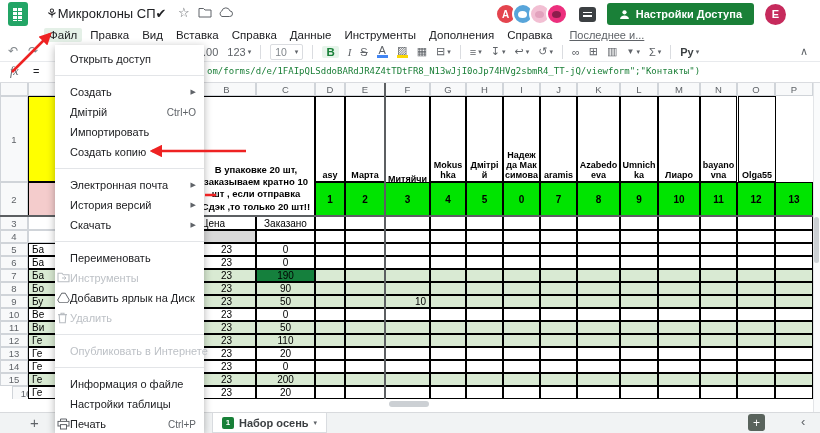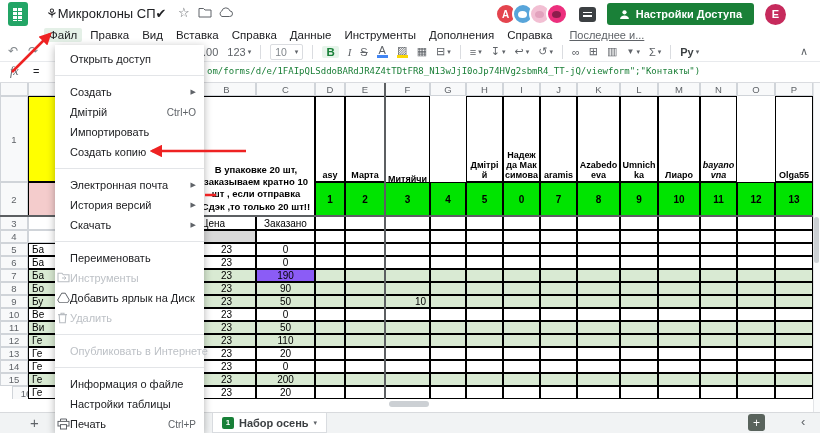--- a/index.html
+++ b/index.html
@@ -144,37 +144,38 @@
       <div class="cell " style="left: 28px; top: 182px; width: 169px; height: 34px; background: rgb(244, 204, 204);"></div>
       <div class="cell soft" style="left: 28px; top: 216px; width: 169px; height: 14px;"></div>
       <div class="cell soft" style="left: 28px; top: 230px; width: 169px; height: 13px;"></div>
       <div class="cell note" style="left: 197px; top: 96px; width: 118px; height: 120px;">В упаковке 20 шт, заказываем кратно 10 шт , если отправка Сдэк ,то только 20 шт!!</div>
       <div class="cell part" style="left: 315px; top: 96px; width: 30px; height: 86px;">asy</div>
       <div class="cell num" style="left: 315px; top: 182px; width: 30px; height: 34px; background: rgb(0, 228, 0);">1</div>
       <div class="cell part" style="left: 345px; top: 96px; width: 40px; height: 86px;">Марта</div>
       <div class="cell num" style="left: 345px; top: 182px; width: 40px; height: 34px; background: rgb(0, 228, 0);">2</div>
       <div class="cell part" style="left: 385px; top: 96px; width: 45px; height: 100px;">Митяйчик</div>
       <div class="cell num" style="left: 385px; top: 182px; width: 45px; height: 34px; background: rgb(0, 228, 0);">3</div>
+      <div class="cell part" style="left: 430px; top: 96px; width: 36px; height: 86px;">Mokushka</div>
       <div class="cell num" style="left: 430px; top: 182px; width: 36px; height: 34px; background: rgb(0, 228, 0);">4</div>
       <div class="cell part" style="left: 466px; top: 96px; width: 37px; height: 86px;">Дмітрій</div>
       <div class="cell num" style="left: 466px; top: 182px; width: 37px; height: 34px; background: rgb(0, 228, 0);">5</div>
       <div class="cell part" style="left: 503px; top: 96px; width: 37px; height: 86px;">Надежда Максимова</div>
       <div class="cell num" style="left: 503px; top: 182px; width: 37px; height: 34px; background: rgb(0, 228, 0);">0</div>
       <div class="cell part" style="left: 540px; top: 96px; width: 37px; height: 86px;">aramis</div>
       <div class="cell num" style="left: 540px; top: 182px; width: 37px; height: 34px; background: rgb(0, 228, 0);">7</div>
       <div class="cell part" style="left: 577px; top: 96px; width: 43px; height: 86px;">Azabedoeva</div>
       <div class="cell num" style="left: 577px; top: 182px; width: 43px; height: 34px; background: rgb(0, 228, 0);">8</div>
       <div class="cell part" style="left: 620px; top: 96px; width: 38px; height: 86px;">Umnichka</div>
       <div class="cell num" style="left: 620px; top: 182px; width: 38px; height: 34px; background: rgb(0, 228, 0);">9</div>
       <div class="cell part" style="left: 658px; top: 96px; width: 42px; height: 86px;">Лиаро</div>
       <div class="cell num" style="left: 658px; top: 182px; width: 42px; height: 34px; background: rgb(0, 228, 0);">10</div>
-      <div class="cell part" style="left: 700px; top: 96px; width: 37px; height: 86px; font-style: italic;">bayanovna</div>
+      <div class="cell part" style="left: 700px; top: 96px; width: 37px; height: 86px;">bayanovna</div>
       <div class="cell num" style="left: 700px; top: 182px; width: 37px; height: 34px; background: rgb(0, 228, 0);">11</div>
       <div class="cell num" style="left: 737px; top: 182px; width: 38px; height: 34px; background: rgb(0, 228, 0);">12</div>
-      <div class="cell part" style="left: 775px; top: 96px; width: 38px; height: 86px; text-align: center;">Olga55</div>
+      <div class="cell part" style="left: 738px; top: 96px; width: 38px; height: 86px; text-align: center;">Olga55</div>
       <div class="cell num" style="left: 775px; top: 182px; width: 38px; height: 34px; background: rgb(0, 228, 0);">13</div>
       <div class="cell leftal" style="left: 197px; top: 216px; width: 59px; height: 14px;">Цена</div>
       <div class="cell " style="left: 256px; top: 216px; width: 59px; height: 14px;">Заказано</div>
       <div class="cell " style="left: 315px; top: 216px; width: 30px; height: 14px;"></div>
       <div class="cell " style="left: 345px; top: 216px; width: 40px; height: 14px;"></div>
       <div class="cell " style="left: 385px; top: 216px; width: 45px; height: 14px;"></div>
       <div class="cell " style="left: 430px; top: 216px; width: 36px; height: 14px;"></div>
       <div class="cell " style="left: 466px; top: 216px; width: 37px; height: 14px;"></div>
       <div class="cell " style="left: 503px; top: 216px; width: 37px; height: 14px;"></div>
       <div class="cell " style="left: 540px; top: 216px; width: 37px; height: 14px;"></div>
@@ -226,21 +227,21 @@
       <div class="cell " style="left: 503px; top: 256px; width: 37px; height: 13px; background: rgb(255, 255, 255);"></div>
       <div class="cell " style="left: 540px; top: 256px; width: 37px; height: 13px; background: rgb(255, 255, 255);"></div>
       <div class="cell " style="left: 577px; top: 256px; width: 43px; height: 13px; background: rgb(255, 255, 255);"></div>
       <div class="cell " style="left: 620px; top: 256px; width: 38px; height: 13px; background: rgb(255, 255, 255);"></div>
       <div class="cell " style="left: 658px; top: 256px; width: 42px; height: 13px; background: rgb(255, 255, 255);"></div>
       <div class="cell " style="left: 700px; top: 256px; width: 37px; height: 13px; background: rgb(255, 255, 255);"></div>
       <div class="cell " style="left: 737px; top: 256px; width: 38px; height: 13px; background: rgb(255, 255, 255);"></div>
       <div class="cell " style="left: 775px; top: 256px; width: 38px; height: 13px; background: rgb(255, 255, 255);"></div>
       <div class="cell leftal" style="left: 28px; top: 269px; width: 169px; height: 13px; background: rgb(217, 234, 211);">Ба</div>
       <div class="cell " style="left: 197px; top: 269px; width: 59px; height: 13px; background: rgb(217, 234, 211);">23</div>
-      <div class="cell " style="left: 256px; top: 269px; width: 59px; height: 13px; background: #8b5cf6;">190</div>
+      <div class="cell " style="left: 256px; top: 269px; width: 59px; height: 13px; background: #15803d;">190</div>
       <div class="cell " style="left: 315px; top: 269px; width: 30px; height: 13px; background: rgb(217, 234, 211);"></div>
       <div class="cell " style="left: 345px; top: 269px; width: 40px; height: 13px; background: rgb(217, 234, 211);"></div>
       <div class="cell " style="left: 385px; top: 269px; width: 45px; height: 13px; background: rgb(217, 234, 211);"></div>
       <div class="cell " style="left: 430px; top: 269px; width: 36px; height: 13px; background: rgb(217, 234, 211);"></div>
       <div class="cell " style="left: 466px; top: 269px; width: 37px; height: 13px; background: rgb(217, 234, 211);"></div>
       <div class="cell " style="left: 503px; top: 269px; width: 37px; height: 13px; background: rgb(217, 234, 211);"></div>
       <div class="cell " style="left: 540px; top: 269px; width: 37px; height: 13px; background: rgb(217, 234, 211);"></div>
       <div class="cell " style="left: 577px; top: 269px; width: 43px; height: 13px; background: rgb(217, 234, 211);"></div>
       <div class="cell " style="left: 620px; top: 269px; width: 38px; height: 13px; background: rgb(217, 234, 211);"></div>
       <div class="cell " style="left: 658px; top: 269px; width: 42px; height: 13px; background: rgb(217, 234, 211);"></div>

